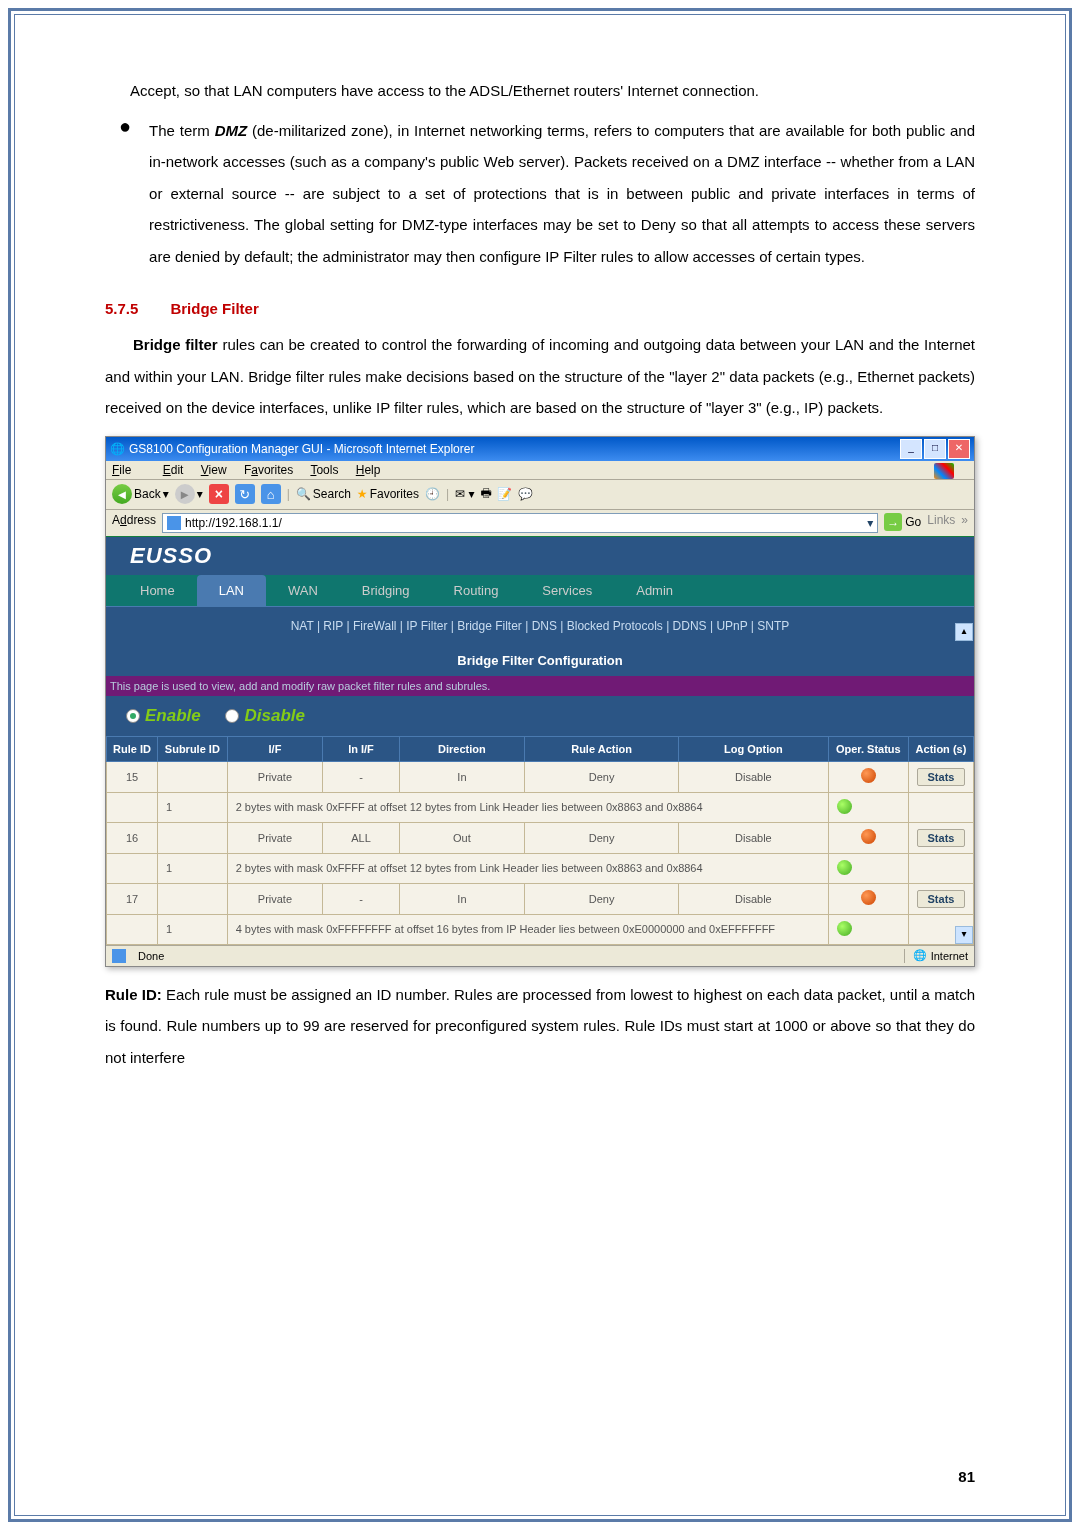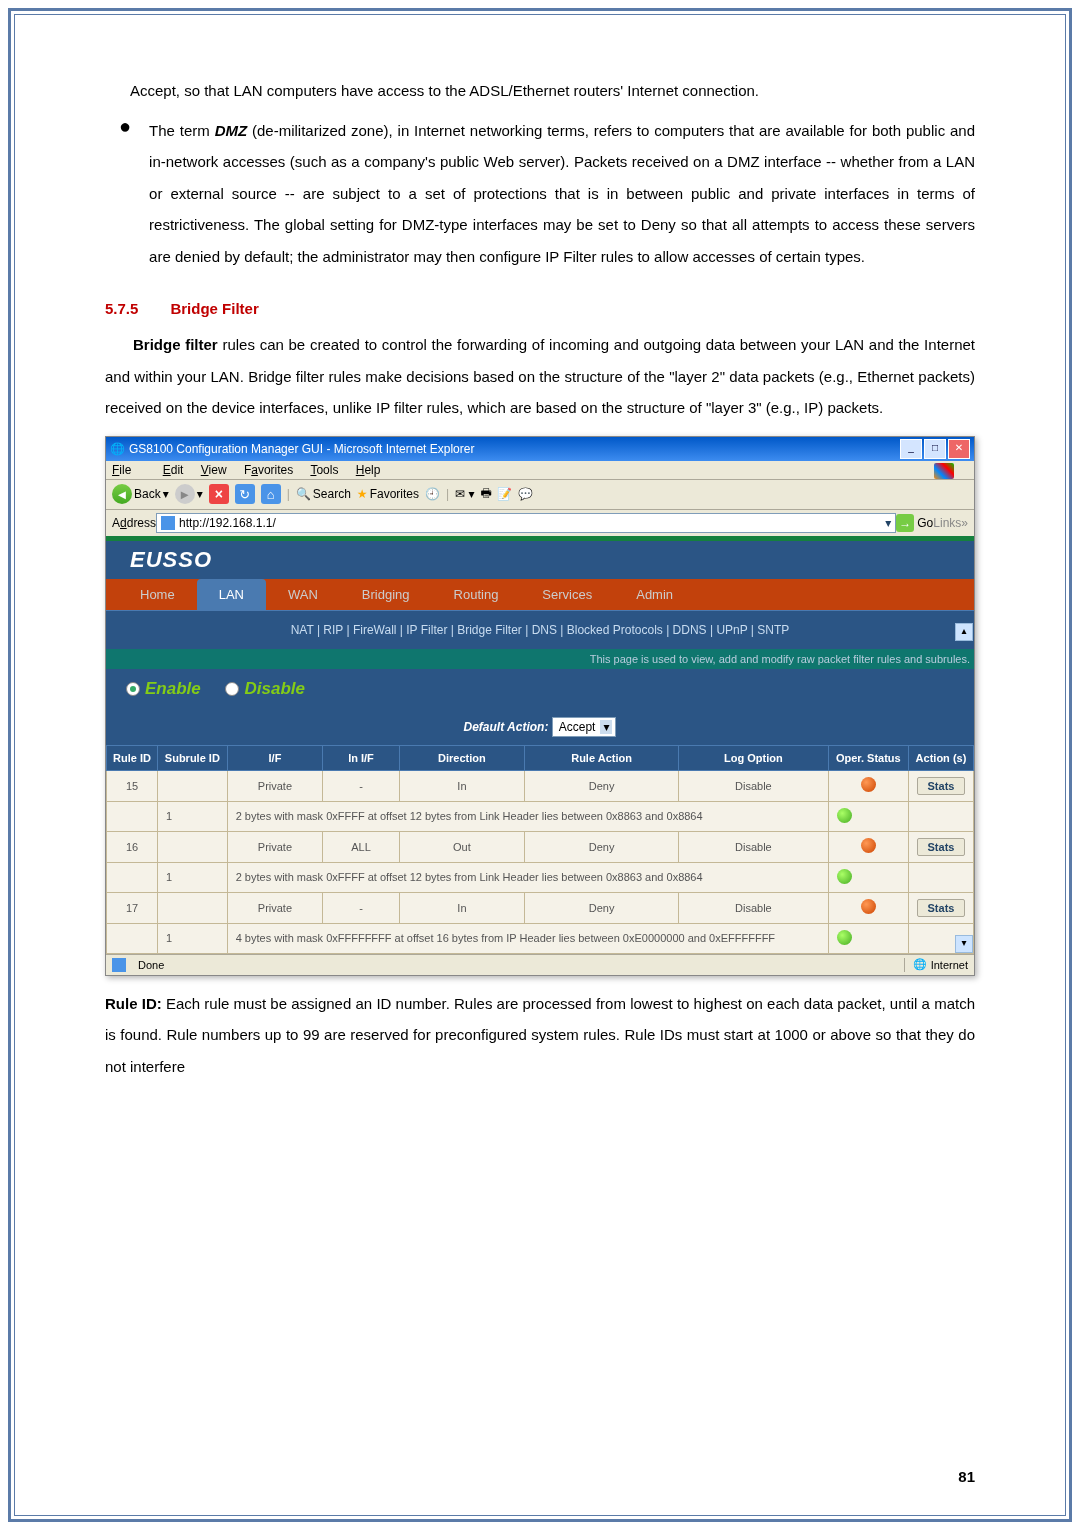--- a/index.html
+++ b/index.html
@@ -25,34 +25,34 @@
 .ie-toolbar{background:#ece9d8;padding:4px 6px;display:flex;align-items:center;gap:6px;border-bottom:1px solid #aca899;font-size:12px}
 .tb-btn{display:inline-flex;align-items:center;gap:2px}
 .tb-icon{width:20px;height:20px;border-radius:3px;display:inline-flex;align-items:center;justify-content:center;font-size:13px}
 .back-icon{background:linear-gradient(to bottom,#7c4,#4a2);color:#fff;border-radius:50%}
 .fwd-icon{background:#ccc;color:#888;border-radius:50%}
 .stop-icon{background:#e44;color:#fff;border-radius:3px;font-size:14px;font-weight:bold}
 .refresh-icon{background:#4a94e8;color:#fff;border-radius:3px}
 .home-icon{background:#4a94e8;color:#fff;border-radius:3px}
 .search-icon{color:#4a8}
 .fav-icon{color:#fa0}
-.ie-addressbar{background:#ece9d8;padding:3px 6px;display:flex;align-items:center;gap:0;border-bottom:5px solid #15803d;font-size:12px}
+.ie-addressbar{background:#ece9d8;padding:3px 6px;display:flex;align-items:flex-start;gap:6px;border-bottom:1px solid #15803d;font-size:12px}
 .addr-input{flex:1;background:#fff;border:1px solid #7f9db9;padding:2px 4px;display:flex;align-items:center;gap:4px}
 .addr-pageicon{width:14px;height:14px;background:#4a94e8;display:inline-block}
 .go-btn{display:flex;align-items:center;gap:3px;color:#000}
 .go-arrow{width:18px;height:18px;background:#7c4;color:#fff;border-radius:3px;text-align:center;line-height:18px;font-weight:bold}
 .links-text{color:#888}
 .router-page{background:#2b5585}
 .eusso-logo{color:#fff;font-style:italic;font-size:22px;font-weight:bold;padding:6px 24px;letter-spacing:1px}
-.nav-tabs{display:flex;background:#c2410c;padding:0 12px}
+.nav-tabs{display:flex;background:#0f766e;padding:0 12px}
 .nav-tab{padding:8px 22px;color:#ccc;font-size:13px;cursor:pointer}
 .nav-tab.active{background:#4a7ab0;color:#fff;border-radius:4px 4px 0 0}
 .subnav{background:#2b5585;color:#c8dcf0;font-size:12px;text-align:center;padding:12px 8px;border-top:1px solid #4a7ab0}
 .config-header{background:#2b5585;color:#fff;text-align:center;padding:8px;font-size:13px;font-weight:bold}
-.config-subtext{background:#0f766e;color:#b8ccdd;text-align:right;padding:4px;font-size:11px}
+.config-subtext{background:#701a75;color:#b8ccdd;text-align:left;padding:4px;font-size:11px}
 .config-options{background:#2b5585;text-align:left;padding:10px;font-size:17px;color:#84cc16}
 .radio-opt{margin:0 10px;font-style:italic;font-weight:bold}
 .radio-dot{display:inline-block;width:12px;height:12px;border-radius:50%;background:#fff;border:1px solid #888;margin-right:5px;vertical-align:middle}
 .radio-dot.sel::after{content:'';display:block;width:6px;height:6px;background:#3a6;border-radius:50%;margin:3px}
 .default-action{background:#2b5585;text-align:center;padding:8px;font-size:12px;color:#fff}
 .da-label{font-style:italic;font-weight:bold}
 .da-select{display:inline-block;background:#fff;color:#000;padding:2px 20px 2px 6px;border:1px solid #7f9db9;position:relative}
 .da-select::after{content:'▾';position:absolute;right:3px;color:#000;background:#cde;padding:0 3px}
 .rules-table{width:100%;border-collapse:collapse;font-size:11px}
 .rules-table th{background:#2b5585;color:#fff;padding:6px 4px;border:1px solid #4a7ab0;font-weight:bold}
@@ -162,28 +162,25 @@
       <div class="nav-tab">Home</div>
       <div class="nav-tab active">LAN</div>
       <div class="nav-tab">WAN</div>
       <div class="nav-tab">Bridging</div>
       <div class="nav-tab">Routing</div>
       <div class="nav-tab">Services</div>
       <div class="nav-tab">Admin</div>
     </div>
     <div class="subnav">NAT  |  RIP  |  FireWall  |  IP Filter  |  Bridge Filter  |  DNS  |  Blocked Protocols  |  DDNS  |  UPnP  |  SNTP</div>
     <div class="scroll-arrow" style="top:186px">▴</div>
+    <div class="config-header">Bridge Filter Configuration</div>
     <div class="config-subtext">This page is used to view, add and modify raw packet filter rules and subrules.</div>
     <div class="config-options">
       <span class="radio-opt"><span class="radio-dot sel"></span><span>Enable</span></span>
       <span class="radio-opt"><span class="radio-dot"></span><span>Disable</span></span>
-    </div>
-    <div class="default-action">
-      <span class="da-label">Default Action:</span>
-      <span class="da-select">Accept</span>
     </div>
 
     <table class="rules-table">
       <tbody>
               <tr>
         <th>Rule ID</th>
         <th>Subrule ID</th>
         <th>I/F</th>
         <th>In I/F</th>
         <th>Direction</th>

